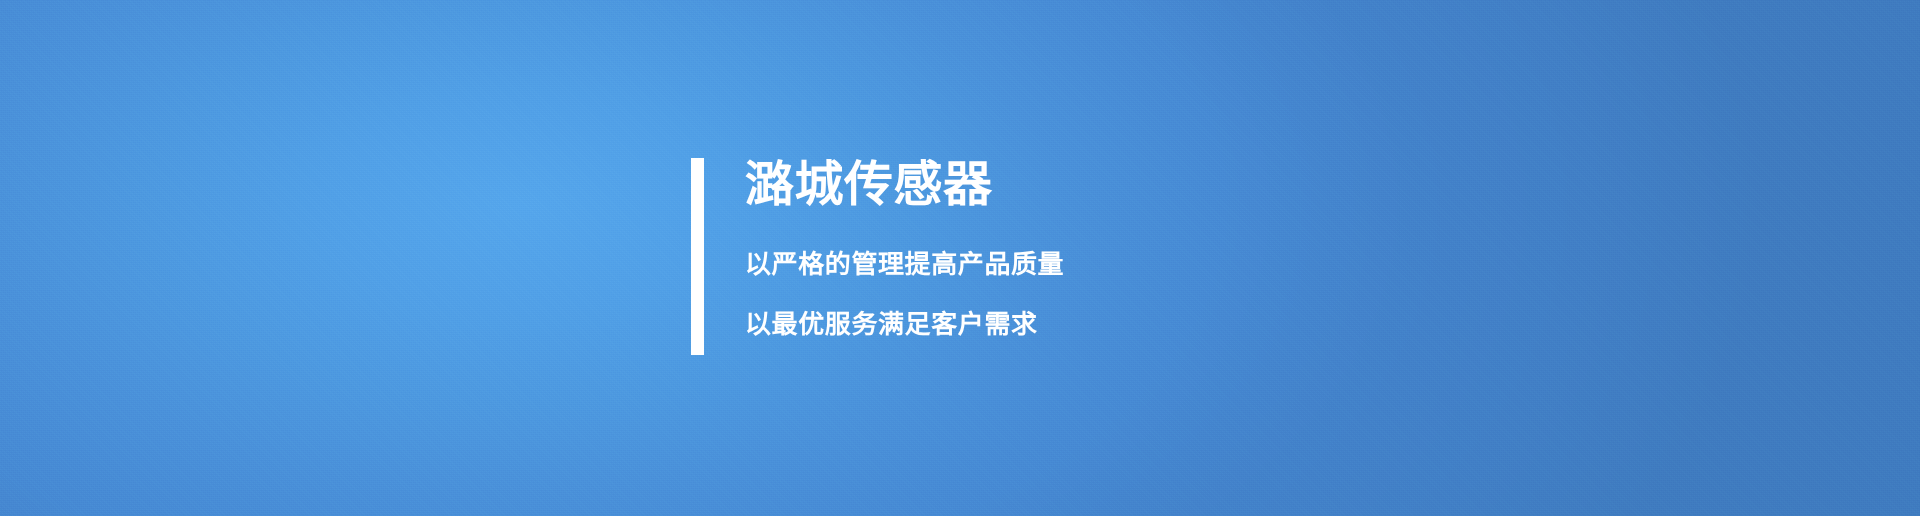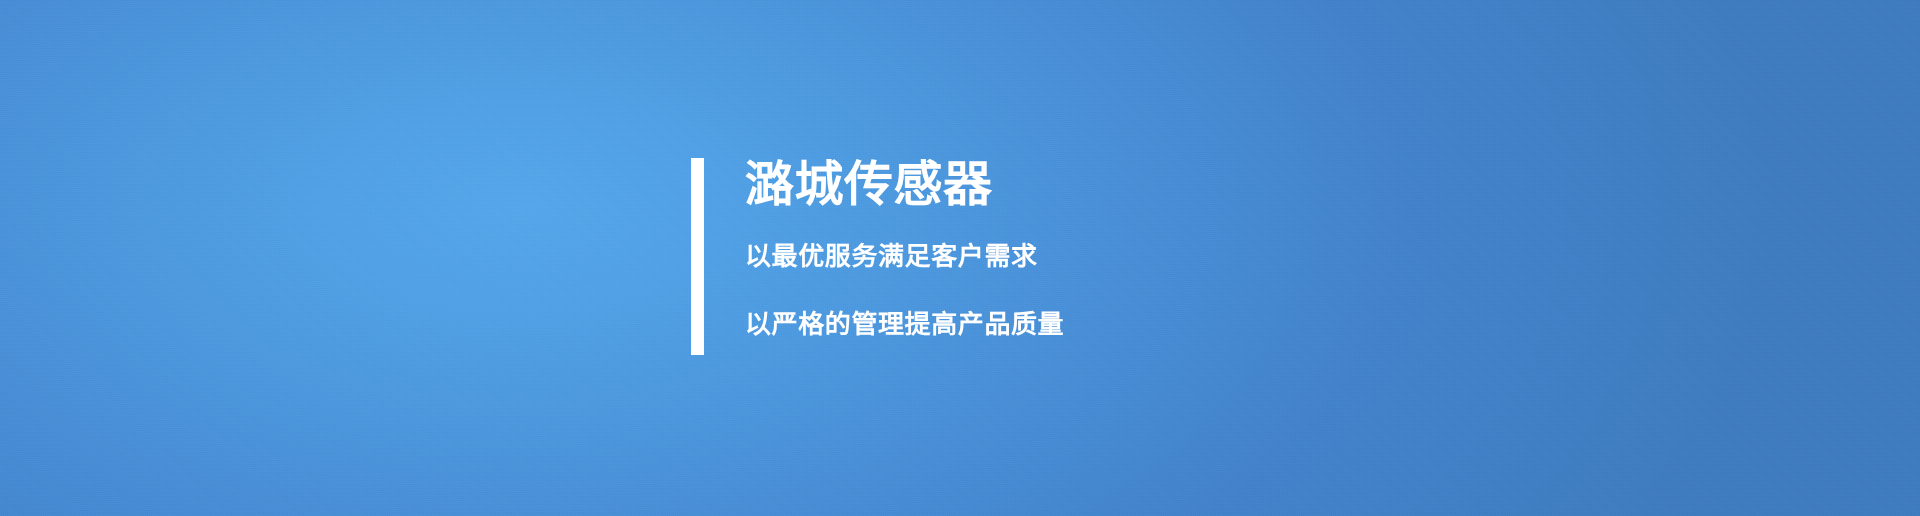--- a/index.html
+++ b/index.html
@@ -117,19 +117,19 @@
   <div class="banner__noise"></div>
   <div class="banner__vignette"></div>
 
   <div class="hero">
 
     <div class="hero__rule"></div>
 
     <div class="hero__text">
       <h1 class="hero__title">潞城传感器</h1>
 
+      <div class="hero__subtitle hero__subtitle--1">以严格的管理提高产品质量</div>
+
       <div class="hero__subtitle hero__subtitle--2">以最优服务满足客户需求</div>
-
-      <div class="hero__subtitle hero__subtitle--1">以严格的管理提高产品质量</div>
     </div>
 
   </div>
 </div>
 
 </body></html>

